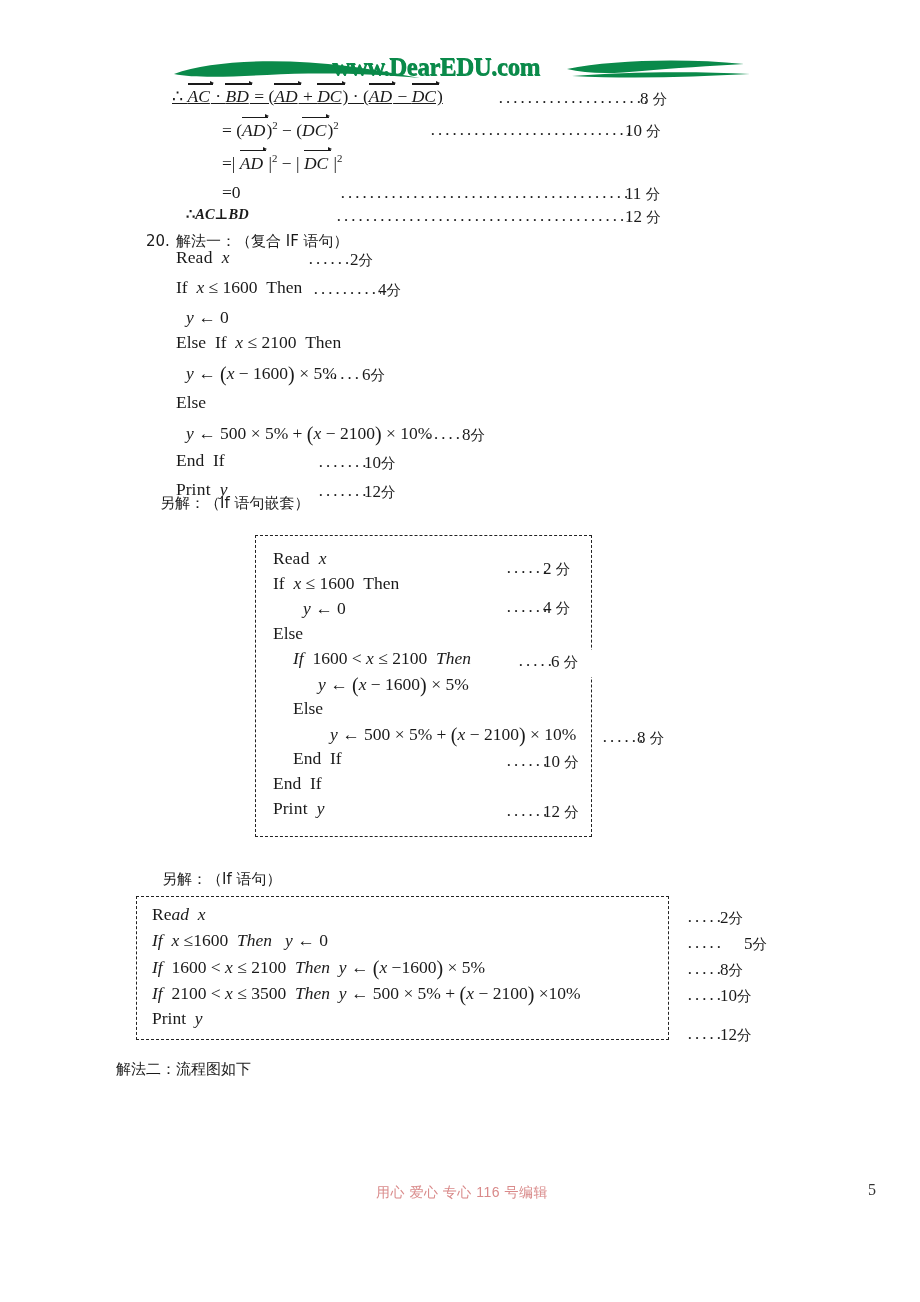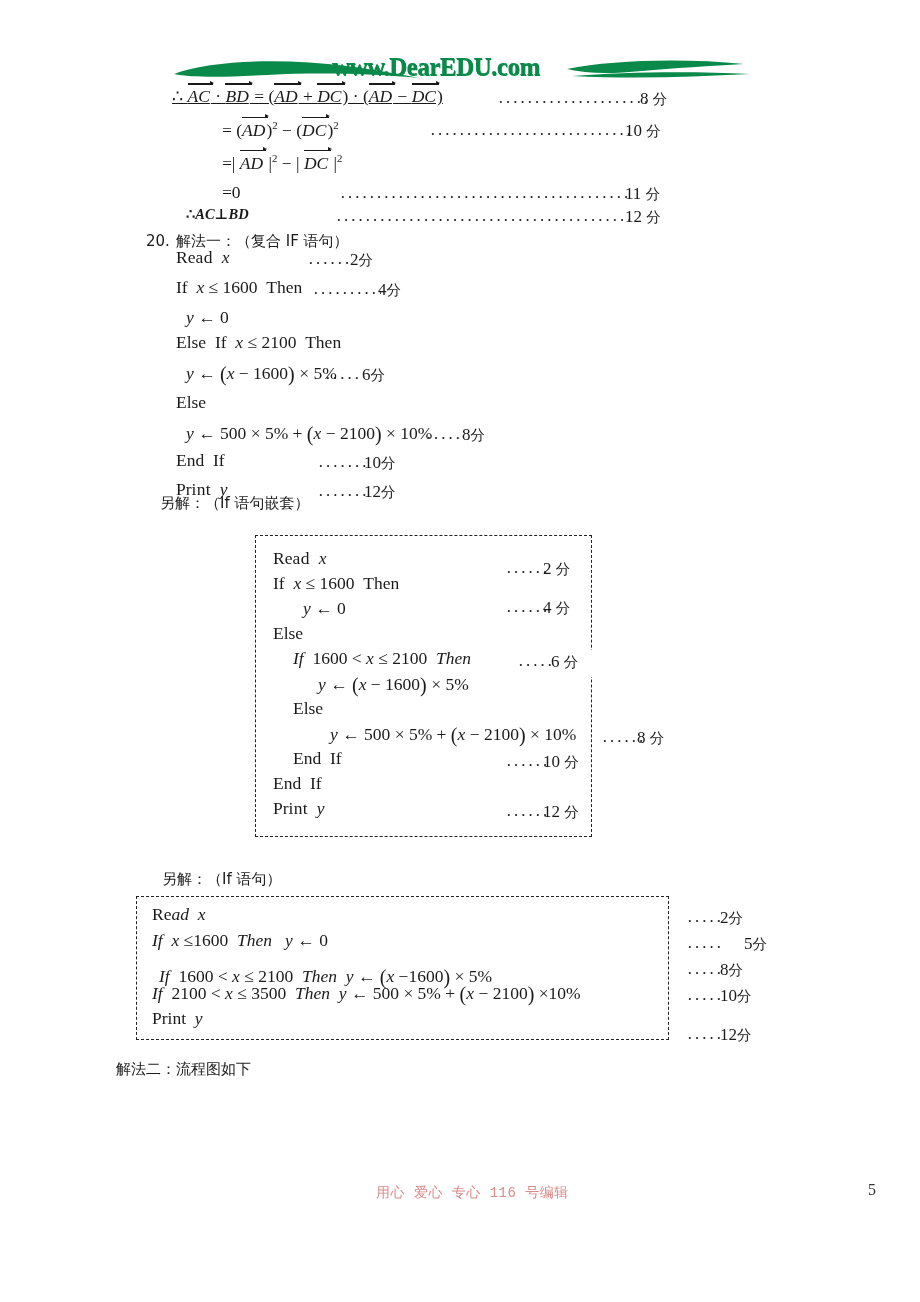--- a/index.html
+++ b/index.html
@@ -131,21 +131,21 @@
   }
   
   .mask {
     position: absolute;
     background: #ffffff;
   }
 
   
   .footer-text {
     position: absolute;
-    font-family: Liberation Mono, monospace;
+    font-family: Liberation Sans, sans-serif;
     font-size: 14px;
     color: #d98a8a;
     white-space: nowrap;
     letter-spacing: 0.5px;
   }
   .page-num {
     position: absolute;
     font-family: "Liberation Serif", "DejaVu Serif", serif;
     font-size: 16px;
     color: #333;
@@ -303,21 +303,21 @@
   </div>
   <div class="leader" style="left:687px; top:912px; width:36px;">······</div>
   <div class="score" style="left:720px; top:908px;">2<span class="fen">分</span></div>
 
   <div class="t math" style="left:152px; top:932px;">
     <span class="mi">If</span>&nbsp;&nbsp;<span class="mi">x</span> ≤1600&nbsp;&nbsp;<span class="mi">Then</span>&nbsp;&nbsp;&nbsp;<span class="mi">y</span> ← 0
   </div>
   <div class="leader" style="left:687px; top:938px; width:36px;">······</div>
   <div class="score" style="left:720px; top:934px;margin-left:24px;">5<span class="fen">分</span></div>
 
-  <div class="t math" style="left:159px; top:958px;margin-top:9px;">
+  <div class="t math" style="left:152px; top:958px;">
     <span class="mi">If</span>&nbsp;&nbsp;1600 &lt; <span class="mi">x</span> ≤ 2100&nbsp;&nbsp;<span class="mi">Then</span>&nbsp;&nbsp;<span class="mi">y</span> ← <span style="font-size:20px;vertical-align:-2px;">(</span><span class="mi">x</span> −1600<span style="font-size:20px;vertical-align:-2px;">)</span> × 5%
   </div>
   <div class="leader" style="left:687px; top:964px; width:36px;">······</div>
   <div class="score" style="left:720px; top:960px;">8<span class="fen">分</span></div>
 
   <div class="t math" style="left:152px; top:984px;">
     <span class="mi">If</span>&nbsp;&nbsp;2100 &lt; <span class="mi">x</span> ≤ 3500&nbsp;&nbsp;<span class="mi">Then</span>&nbsp;&nbsp;<span class="mi">y</span> ← 500 × 5% + <span style="font-size:20px;vertical-align:-2px;">(</span><span class="mi">x</span> − 2100<span style="font-size:20px;vertical-align:-2px;">)</span> ×10%
   </div>
   <div class="leader" style="left:687px; top:990px; width:36px;">······</div>
   <div class="score" style="left:720px; top:986px;">10<span class="fen">分</span></div>

